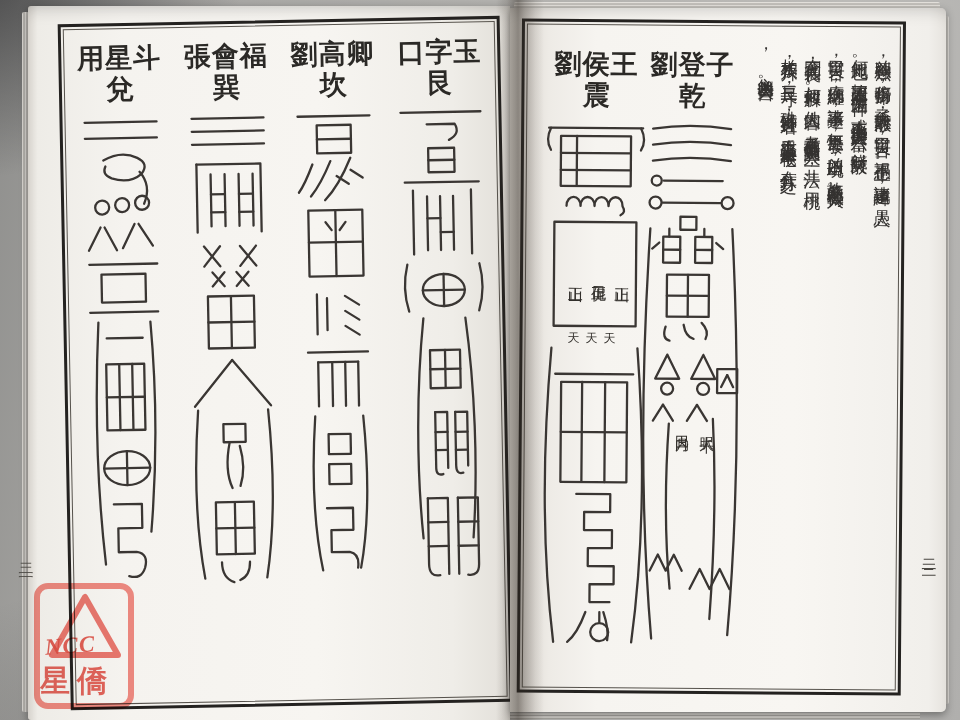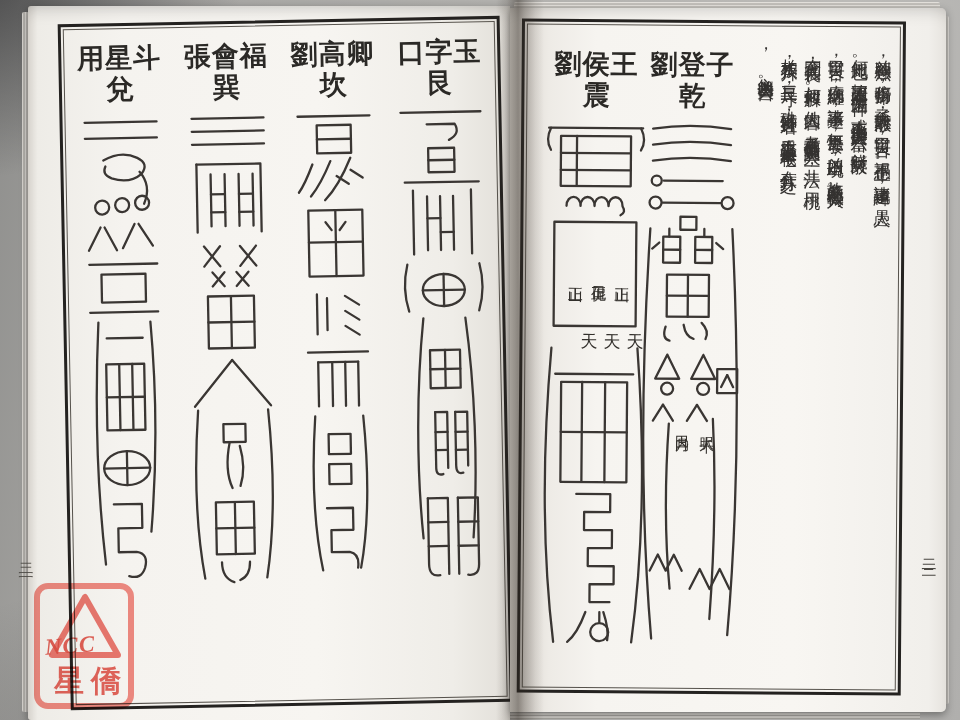--- a/index.html
+++ b/index.html
@@ -54,43 +54,43 @@
   .tcol-abs{position:absolute;width:110px;display:flex;flex-direction:column;align-items:center;}
   .h1{font-size:27px;font-weight:600;color:#2b2926;letter-spacing:1px;line-height:1.05;white-space:nowrap;}
   .h2{font-size:27px;font-weight:600;color:#2b2926;line-height:1.05;margin-top:3px;}
   .tali{position:relative;margin-top:8px;}
   .tsvg path,.tsvg rect,.tsvg circle,.tsvg ellipse{
     fill:none;stroke:#3a3633;stroke-width:2.3;stroke-linecap:round;stroke-linejoin:round;}
   
   .t5-labels{position:absolute;top:112px;left:19px;width:74px;height:92px;
     writing-mode:vertical-rl;white-space:pre-line;font-size:15px;line-height:1.55;
     letter-spacing:1px;color:#33302c;text-align:center;}
-  .t5-tian{position:absolute;top:212px;left:0;width:110px;text-align:right;
-    font-size:17px;letter-spacing:6px;color:#33302c;}
+  .t5-tian{position:absolute;top:212px;left:0;width:110px;text-align:center;
+    font-size:12px;letter-spacing:6px;color:#33302c;}
   .t6-inner{position:absolute;top:306px;left:30px;width:54px;height:100px;
     writing-mode:vertical-rl;white-space:pre-line;font-size:14.5px;line-height:1.7;
     letter-spacing:1px;color:#33302c;}
   
   .textblock{position:absolute;top:22px;bottom:10px;right:8px;width:156px;
     display:flex;flex-direction:row-reverse;justify-content:flex-start;}
   .vcol{writing-mode:vertical-rl;font-size:17px;line-height:1.38;letter-spacing:1.5px;
     color:#343230;height:100%;}
   
   .pageno{position:absolute;writing-mode:vertical-rl;font-size:15px;color:#4a4742;
     letter-spacing:4px;z-index:20;}
   .pageno-right{right:8px;top:540px;}
   .pageno-left{left:16px;top:552px;z-index:20;opacity:.85;}
   
   .stamp{position:absolute;left:34px;top:583px;width:88px;height:114px;z-index:60;
     border:6px solid rgba(242,126,117,.88);border-radius:14px;
     mix-blend-mode:multiply;}
   .stamp svg{position:absolute;left:0;top:0;}
   .stamp-acronym{position:absolute;left:5px;top:44px;font-size:23px;font-style:italic;
     font-weight:700;color:rgba(228,82,72,.9);letter-spacing:1px;transform:rotate(-4deg);}
-  .stamp-name{position:absolute;left:0;top:72px;width:100%;text-align:right;
+  .stamp-name{position:absolute;left:0;top:72px;width:100%;text-align:left;
     font-size:30px;font-weight:700;color:rgba(228,82,72,.88);letter-spacing:7px;}
 </style>
 </head>
 <body>
 
 <div class="photo">
 
   <div class="page page-left">
     <div class="frame frame-left">
       <div class="frame-inner"></div>

